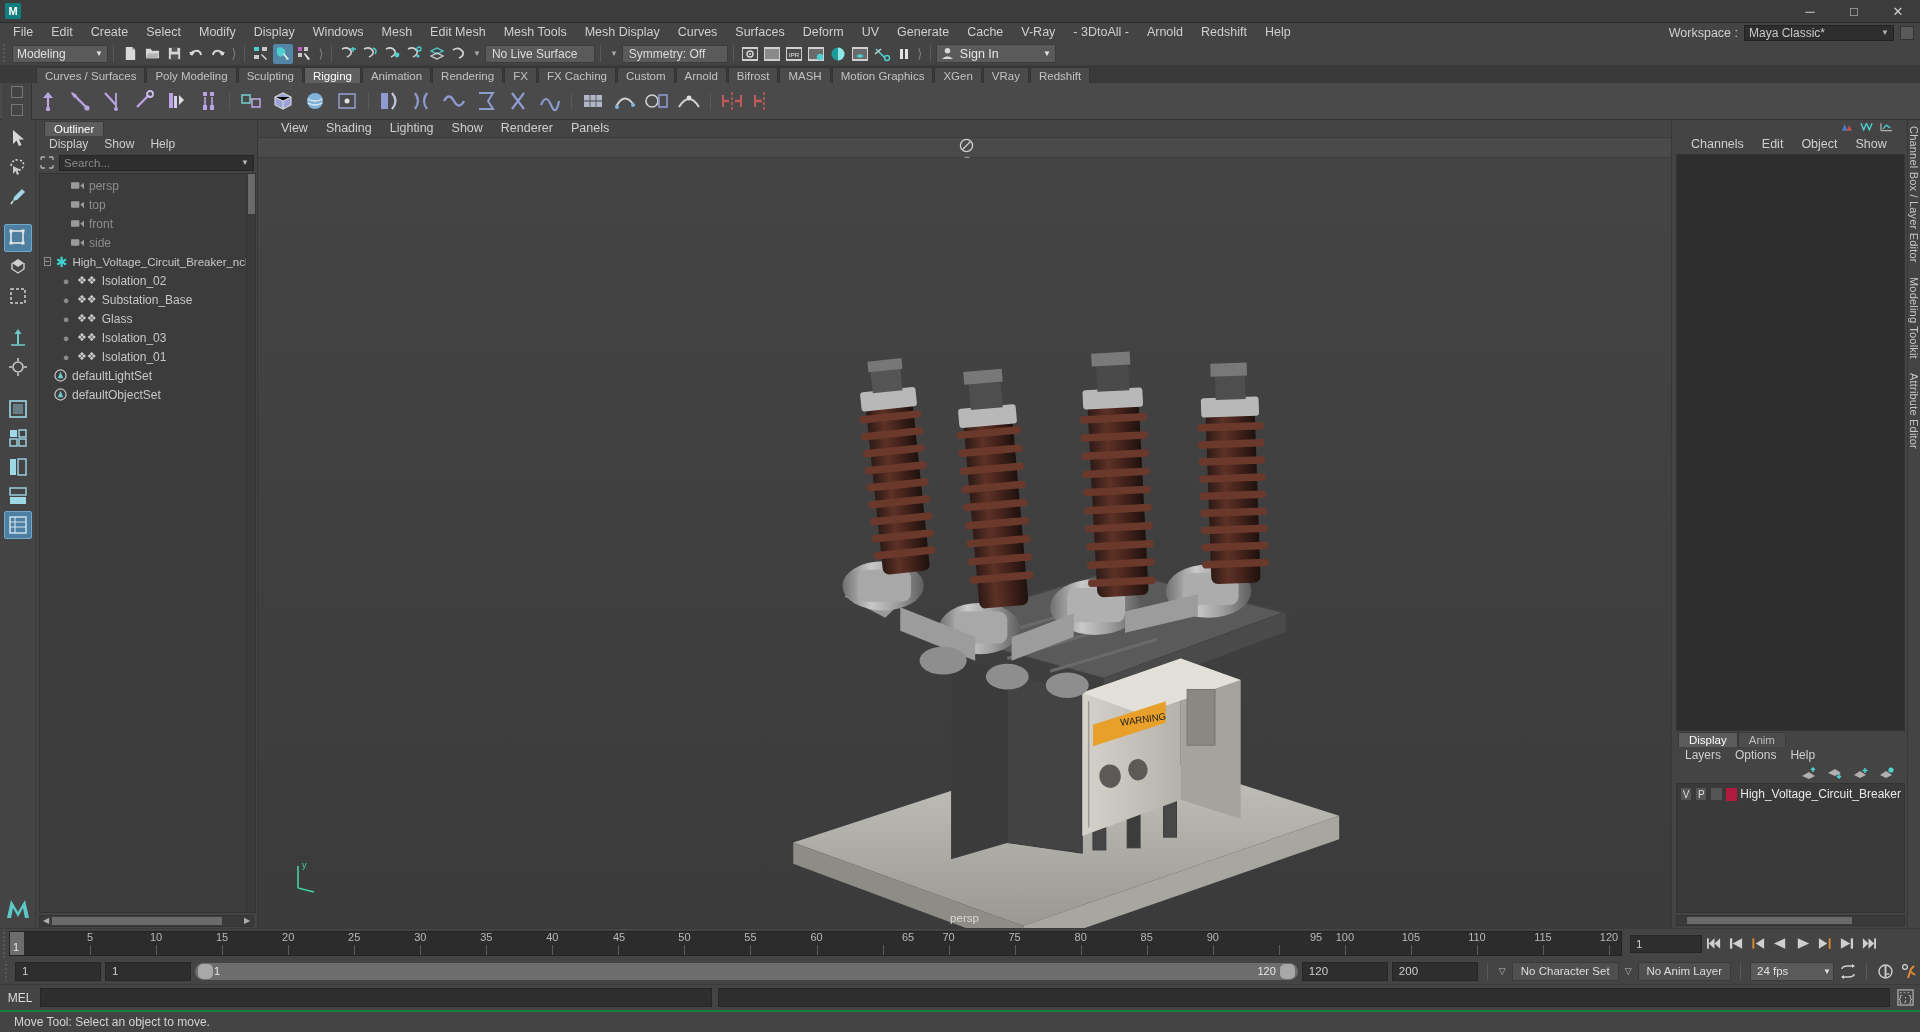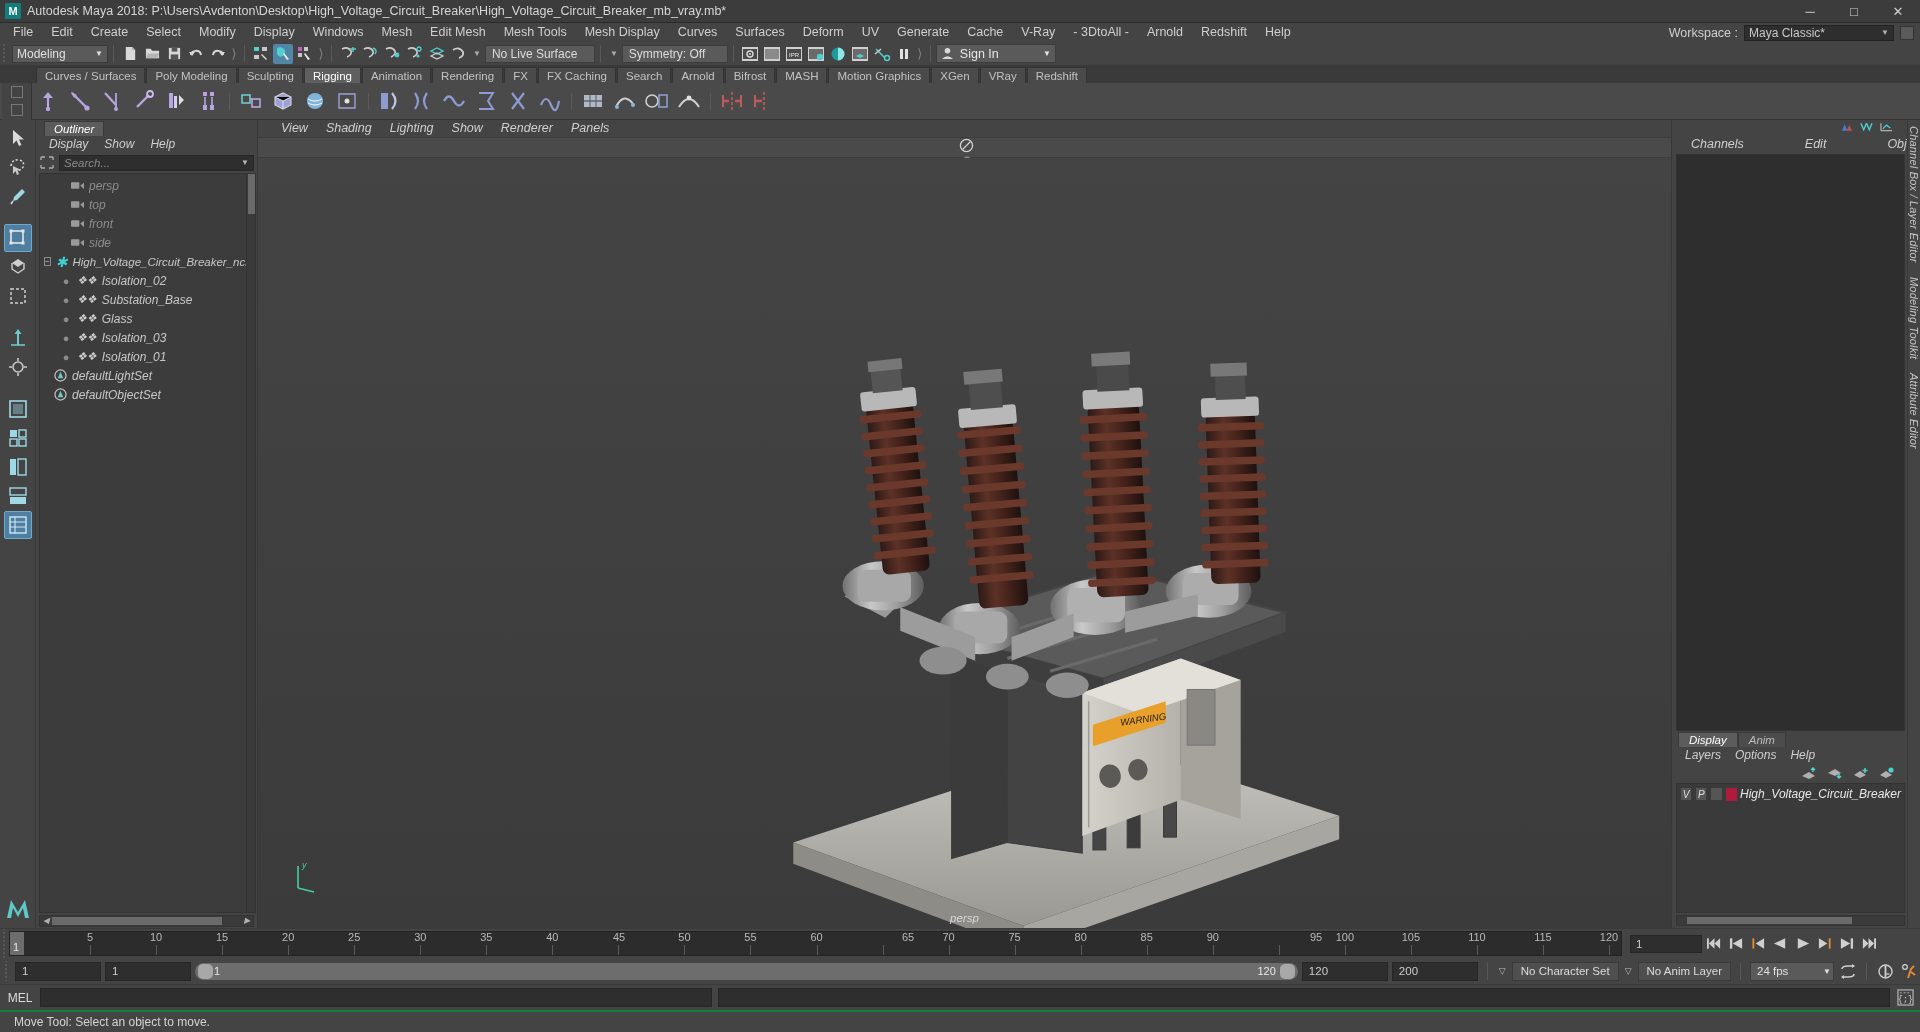--- a/index.html
+++ b/index.html
@@ -97,21 +97,21 @@
   .shelf-icon{
     width:28px;height:30px;margin:0 2px;display:flex;align-items:center;justify-content:center;
   }
   .shelf-left-tab{
     width:30px;height:37px;display:flex;flex-direction:column;align-items:center;justify-content:space-around;
     background:#444;border-right:1px solid #333;
   }
   .sq{width:12px;height:12px;border:1px solid #777;}
 
   
-  .body{ flex:1 1 auto; display:flex; min-height:0; background:#15803d;font-style:italic; }
+  .body{ flex:1 1 auto; display:flex; min-height:0; background:#15803d; }
   .tool-col{
     width:36px;background:#444444;display:flex;flex-direction:column;align-items:center;
     padding-top:4px;gap:1px;border-right:1px solid #383838;
   }
   .tool-btn{
     width:28px;height:28px;display:flex;align-items:center;justify-content:center;border-radius:2px;
   }
   .tool-btn.sel{ background:#4e7fa0; border:1px solid #6ea9cc;}
   .tool-gap{height:12px;}
   .maya-logo{
@@ -181,21 +181,21 @@
   .viewport{
     flex:1;background:#3f3f3f;position:relative;overflow:hidden;margin:0 0 0 0;
   }
   .vp-label{
     position:absolute;bottom:4px;left:0;right:0;text-align:center;font-size:11.5px;color:#d8d8d8;
   }
   .vp-axis{position:absolute;left:32px;bottom:34px;width:36px;height:36px;}
 
   
   .rightdock{ width:236px;background:#444444;display:flex;flex-direction:column;border-left:1px solid #383838;}
-  .cb-menu{height:20px;display:flex;align-items:flex-end;padding-left:10px;gap:43px;}
+  .cb-menu{height:20px;display:flex;align-items:flex-end;padding-left:10px;}
   .cb-menu .menu-item{padding:0 9px;height:20px;line-height:20px;font-size:12.5px;}
   .cb-icons{height:14px;display:flex;align-items:center;justify-content:flex-end;gap:7px;padding-right:14px;}
   .cb-body{flex:1;background:#2e2e2e;margin:0 2px 0 4px;border:1px solid #333;}
   .layer-tabs{height:16px;display:flex;align-items:flex-end;padding-left:6px;background:#444;}
   .layer-tab{height:15px;line-height:15px;padding:0 10px;font-size:11.5px;border:1px solid #3a3a3a;
     border-bottom:none;background:#4c4c4c;color:#bbb;}
   .layer-tab.active{background:#5c5c5c;color:#fff;}
   .layer-menu{height:17px;display:flex;align-items:center;padding-left:6px;}
   .layer-menu .menu-item{padding:0 7px;height:17px;line-height:17px;font-size:12px;}
   .layer-btns{height:18px;display:flex;align-items:center;justify-content:flex-end;gap:10px;padding-right:12px;}
@@ -266,21 +266,20 @@
   }
   svg{display:block;}
 </style>
 </head>
 <body>
 
 <div class="app">
 
   <div class="titlebar">
     <div class="title-logo">M</div>
-    <div class="title-text">Autodesk Maya 2018: P:\Users\Avdenton\Desktop\High_Voltage_Circuit_Breaker\High_Voltage_Circuit_Breaker_mb_vray.mb*</div>
     <div class="title-btns">
       <div class="title-btn">─</div>
       <div class="title-btn">□</div>
       <div class="title-btn close">✕</div>
     </div>
   </div>
 
   <div class="menubar">
     <div class="menu-item">File</div>
     <div class="menu-item">Edit</div>
@@ -496,21 +495,21 @@
 
   <div class="shelftabs">
     <div class="shelf-tab">Curves / Surfaces</div>
     <div class="shelf-tab">Poly Modeling</div>
     <div class="shelf-tab">Sculpting</div>
     <div class="shelf-tab active">Rigging</div>
     <div class="shelf-tab">Animation</div>
     <div class="shelf-tab">Rendering</div>
     <div class="shelf-tab">FX</div>
     <div class="shelf-tab">FX Caching</div>
-    <div class="shelf-tab">Search</div>
+    <div class="shelf-tab">Custom</div>
     <div class="shelf-tab">Arnold</div>
     <div class="shelf-tab">Bifrost</div>
     <div class="shelf-tab">MASH</div>
     <div class="shelf-tab">Motion Graphics</div>
     <div class="shelf-tab">XGen</div>
     <div class="shelf-tab">VRay</div>
     <div class="shelf-tab">Redshift</div>
   </div>
 
   <div class="shelfbar">

